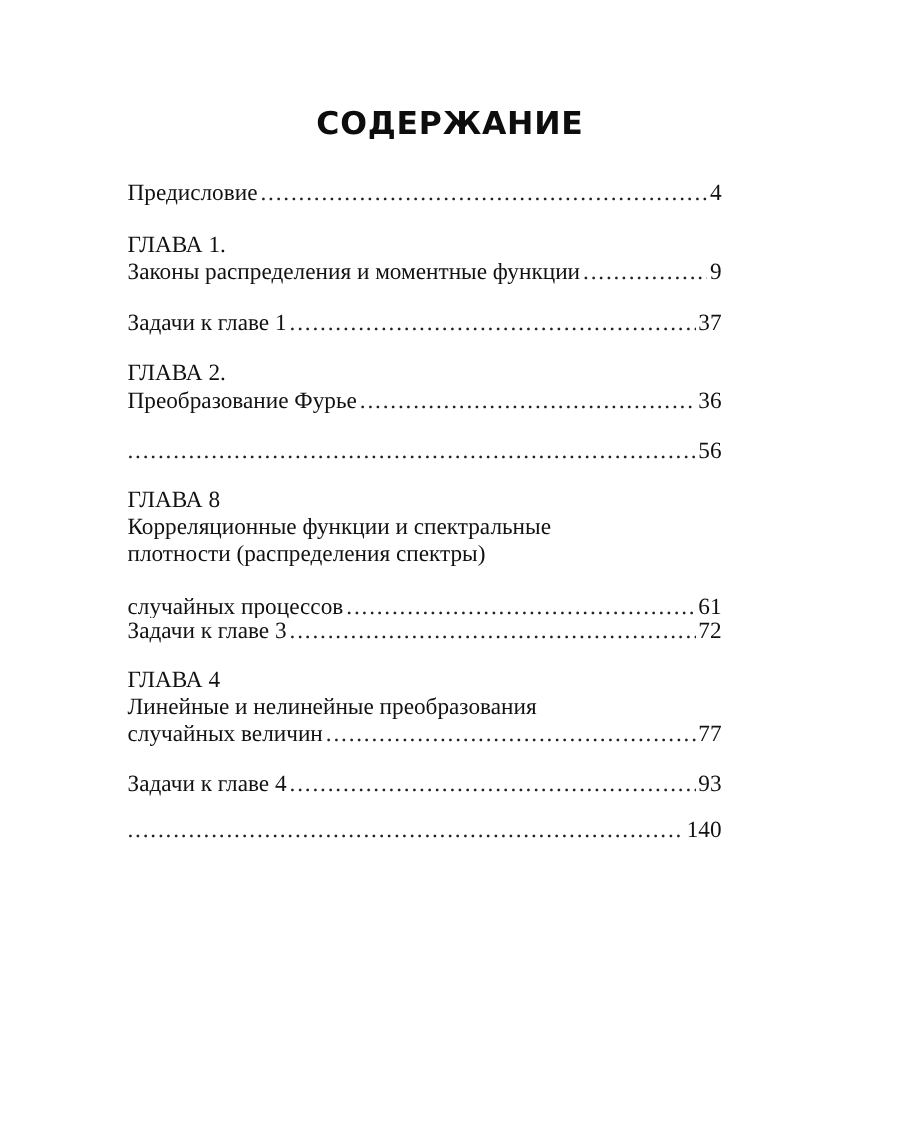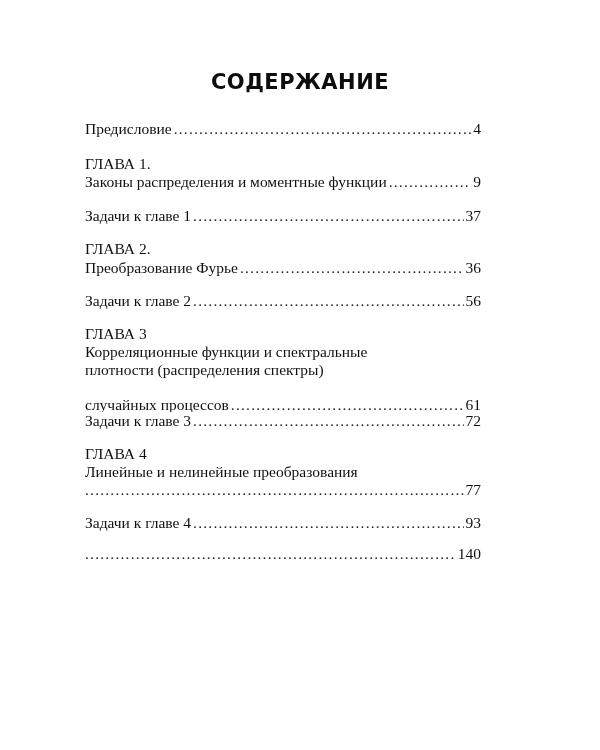--- a/index.html
+++ b/index.html
@@ -93,43 +93,43 @@
   </div>
 
   <div class="line" style="top:240px">ГЛАВА 2.</div>
   <div class="line entry" style="top:259px">
     <span class="label">Преобразование Фурье</span>
     <span class="dots"></span>
     <span class="page">36</span>
   </div>
 
   <div class="line entry" style="top:292px">
-    <span class="label">Задачи к главе 2</span>
     <span class="dots"></span>
     <span class="page">56</span>
   </div>
 
-  <div class="line" style="top:325px">ГЛАВА 3</div>
+  <div class="line" style="top:325px">ГЛАВА 8</div>
   <div class="line" style="top:343px">Корреляционные функции и спектральные</div>
   <div class="line" style="top:361px">плотности (распределения спектры)</div>
   <div class="line entry" style="top:396px">
     <span class="label">случайных процессов</span>
     <span class="dots"></span>
     <span class="page">61</span>
   </div>
 
   <div class="line entry" style="top:412px">
     <span class="label">Задачи к главе 3</span>
     <span class="dots"></span>
     <span class="page">72</span>
   </div>
 
   <div class="line" style="top:445px">ГЛАВА 4</div>
   <div class="line" style="top:463px">Линейные и нелинейные преобразования</div>
   <div class="line entry" style="top:481px">
+    <span class="label">случайных величин</span>
     <span class="dots"></span>
     <span class="page">77</span>
   </div>
 
   <div class="line entry" style="top:514px">
     <span class="label">Задачи к главе 4</span>
     <span class="dots"></span>
     <span class="page">93</span>
   </div>
 

